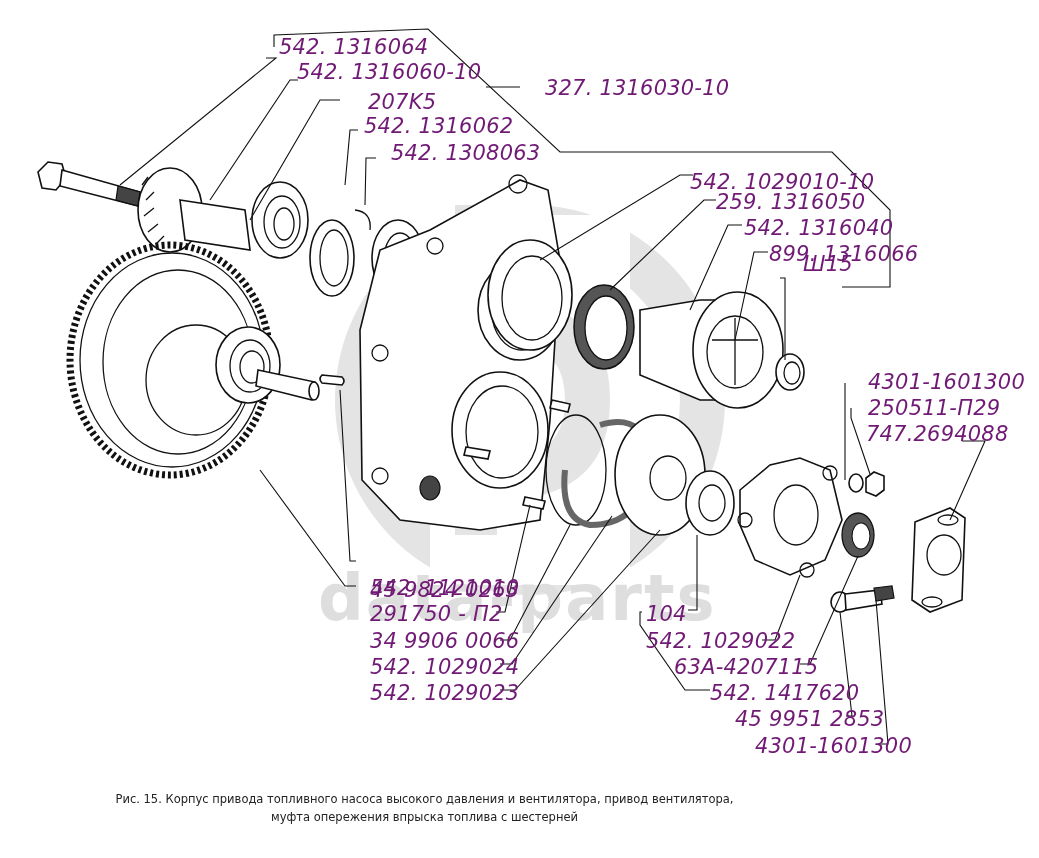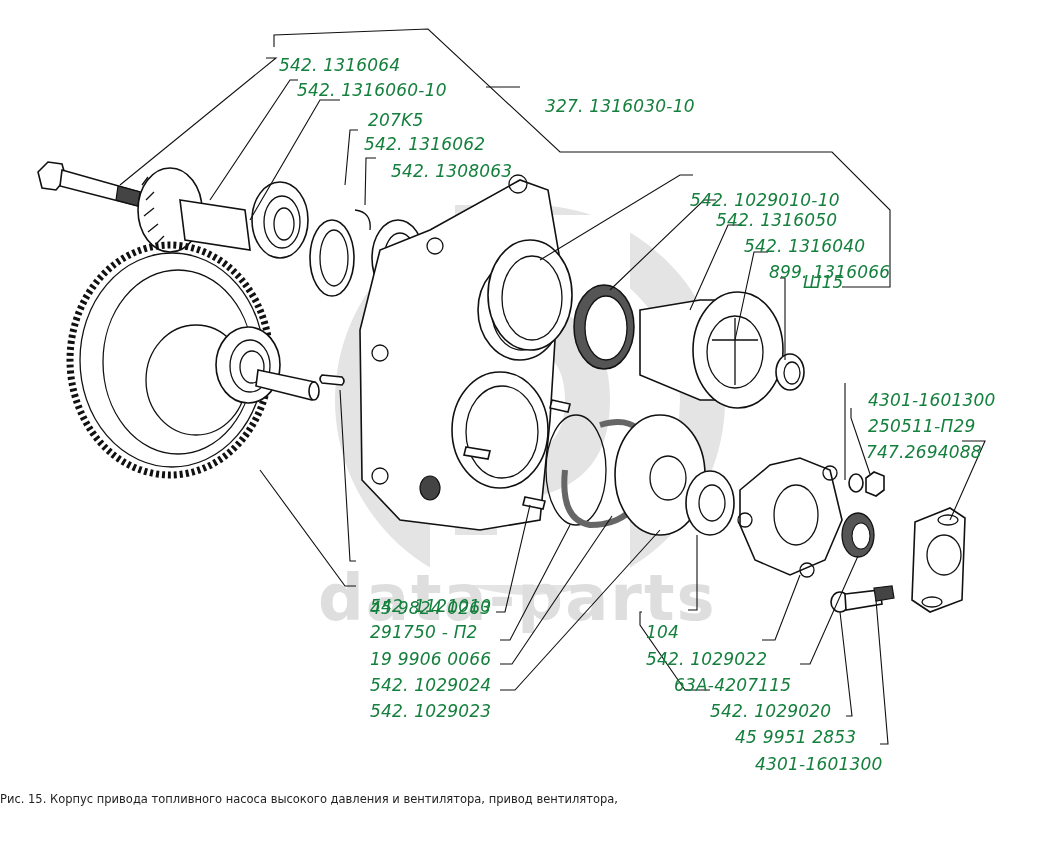--- a/index.html
+++ b/index.html
@@ -1,21 +1,21 @@
 <!DOCTYPE html>
 <html><head>
 <meta charset="utf-8">
 <style>
   html, body { margin: 0; padding: 0; background: #ffffff; }
   body { width: 1039px; height: 858px; position: relative; overflow: hidden;
          font-family: "Liberation Sans", sans-serif; }
   #stage { position: absolute; left: 0; top: 0; width: 1039px; height: 858px; }
   .lbl { position: absolute; font-family: "DejaVu Sans", sans-serif; font-style: italic;
-         font-size: 17px; color: #15803d; white-space: nowrap; line-height: 1; letter-spacing: 0.2px; margin-top: 20px; }
-  .caption { position: absolute; left: 0; width: 849px; text-align: left;
+         font-size: 21px; color: #701a75; white-space: nowrap; line-height: 1; letter-spacing: 0.2px; }
+  .caption { position: absolute; left: 0; width: 849px; text-align: center;
              font-family: "DejaVu Sans", sans-serif; font-size: 11.5px; color: #222; line-height: 1; }
   .wm-text { position: absolute; left: 318px; top: 566px; font-family: "DejaVu Sans", sans-serif;
              font-weight: bold; font-size: 64px; color: #dedede; letter-spacing: 2px; line-height: 1; }
   svg .ln { stroke: #111; stroke-width: 1.1; fill: none; }
   svg .pt { stroke: #111; stroke-width: 1.6; fill: #fff; }
   svg .pt2 { stroke: #111; stroke-width: 1.3; fill: none; }
   svg .dark { stroke: #111; stroke-width: 1.2; fill: #444; }
 </style>
 </head>
 <body>
@@ -189,34 +189,35 @@
     </g>
   </svg>
 
   <div class="lbl" style="left:279px;top:37px">542. 1316064</div>
   <div class="lbl" style="left:297px;top:62px">542. 1316060-10</div>
   <div class="lbl" style="left:368px;top:92px">207K5</div>
   <div class="lbl" style="left:364px;top:116px">542. 1316062</div>
   <div class="lbl" style="left:391px;top:143px">542. 1308063</div>
   <div class="lbl" style="left:545px;top:78px">327. 1316030-10</div>
   <div class="lbl" style="left:690px;top:172px">542. 1029010-10</div>
-  <div class="lbl" style="left:716px;top:192px">542. 1316050</div>
+  <div class="lbl" style="left:716px;top:192px">259. 1316050</div>
   <div class="lbl" style="left:744px;top:218px">542. 1316040</div>
   <div class="lbl" style="left:769px;top:244px">899. 1316066</div>
   <div class="lbl" style="left:803px;top:254px">Ш15</div>
   <div class="lbl" style="left:868px;top:372px">4301-1601300</div>
   <div class="lbl" style="left:868px;top:398px">250511-П29</div>
   <div class="lbl" style="left:866px;top:424px">747.2694088</div>
   <div class="lbl" style="left:370px;top:580px">45 9824 0263</div>
   <div class="lbl" style="left:370px;top:578px">542. 1121010</div>
   <div class="lbl" style="left:370px;top:604px">291750 - П2</div>
-  <div class="lbl" style="left:370px;top:631px">19 9906 0066</div>
+  <div class="lbl" style="left:370px;top:631px">34 9906 0066</div>
   <div class="lbl" style="left:370px;top:657px">542. 1029024</div>
   <div class="lbl" style="left:370px;top:683px">542. 1029023</div>
   <div class="lbl" style="left:646px;top:604px">104</div>
   <div class="lbl" style="left:646px;top:631px">542. 1029022</div>
   <div class="lbl" style="left:674px;top:657px">63A-4207115</div>
-  <div class="lbl" style="left:710px;top:683px">542. 1029020</div>
+  <div class="lbl" style="left:710px;top:683px">542. 1417620</div>
   <div class="lbl" style="left:735px;top:709px">45 9951 2853</div>
   <div class="lbl" style="left:755px;top:736px">4301-1601300</div>
 
   <div class="caption" style="top:794px">Рис. 15. Корпус привода топливного насоса высокого давления и вентилятора, привод вентилятора,</div>
+  <div class="caption" style="top:812px">муфта опережения впрыска топлива с шестерней</div>
 </div>
 
 </body></html>

